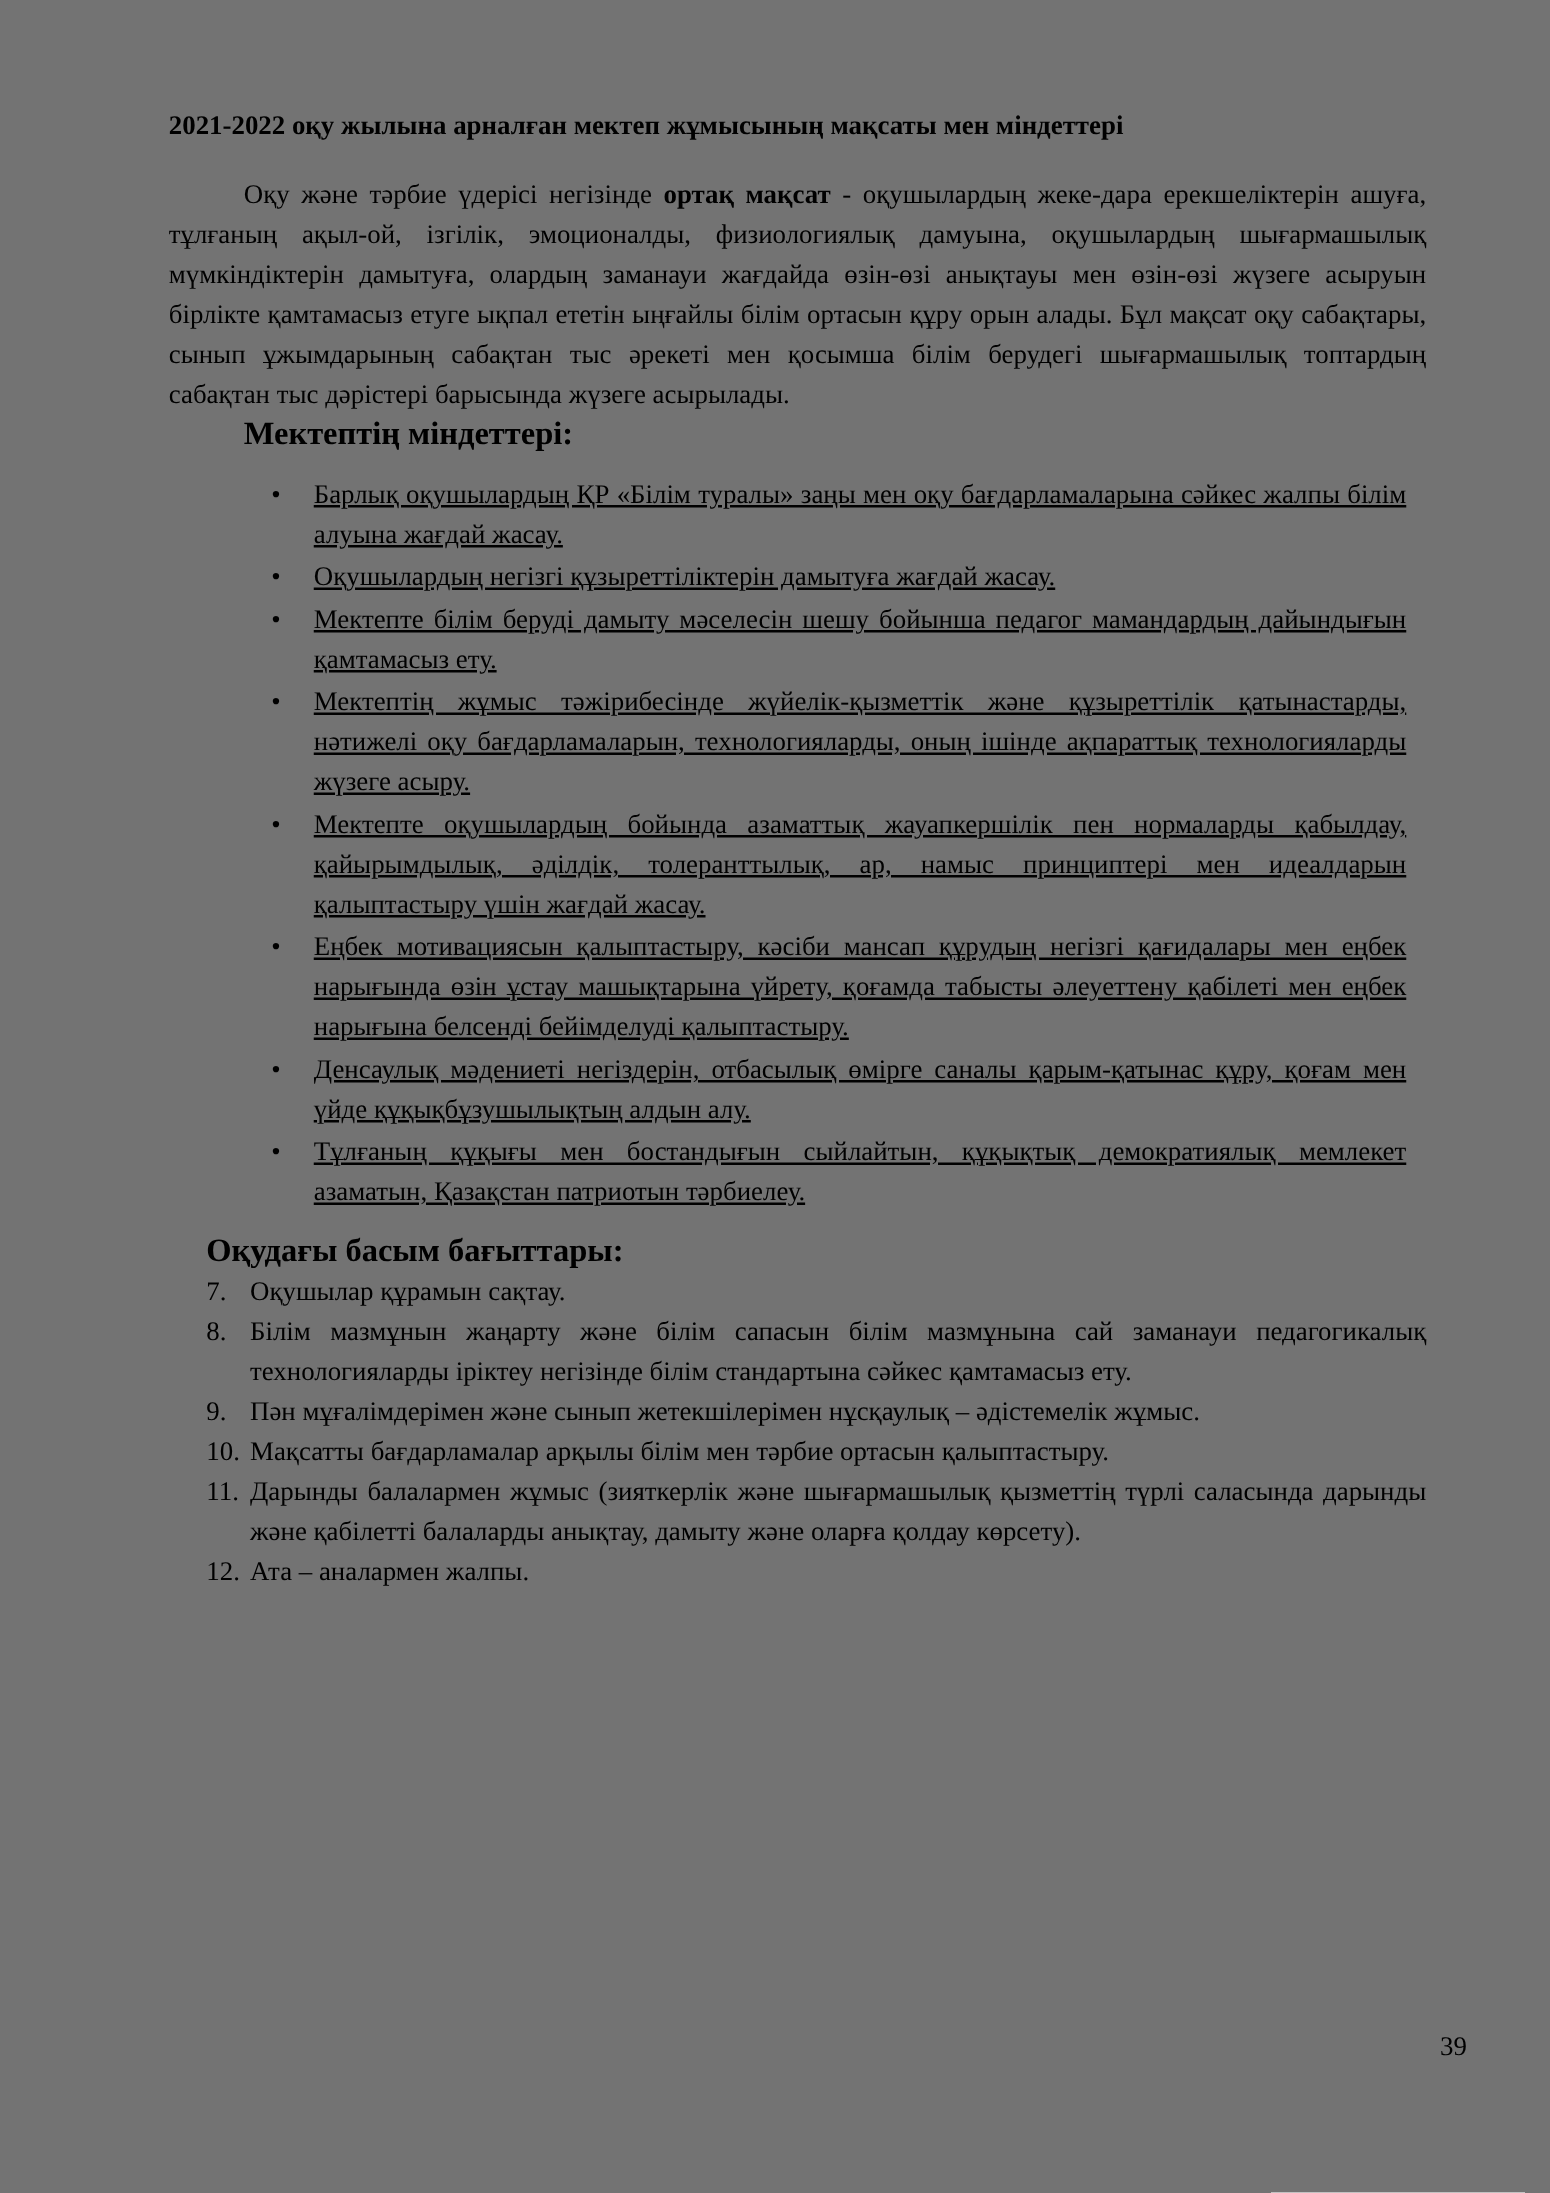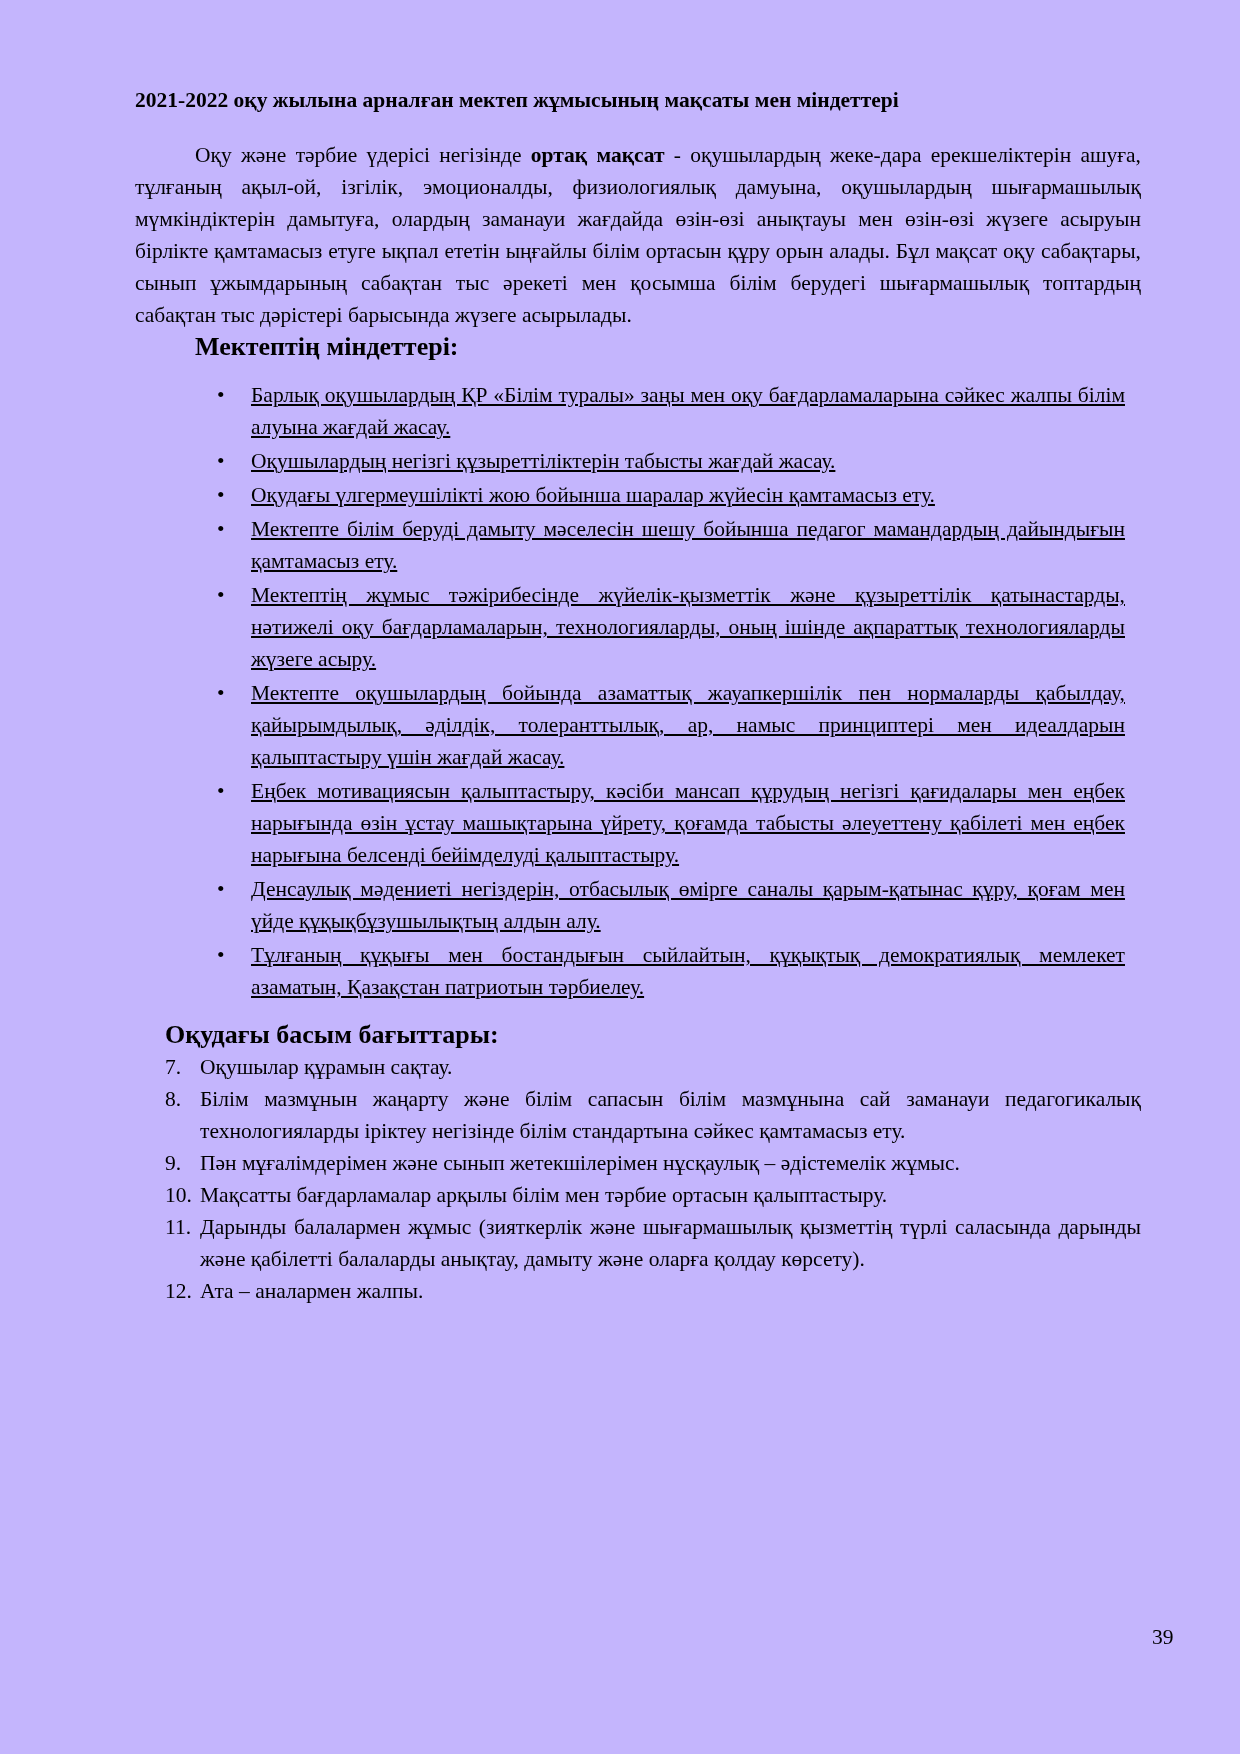--- a/index.html
+++ b/index.html
@@ -1,20 +1,20 @@
 <!DOCTYPE html>
 <html><head>
 <meta charset="utf-8">
 <style>
   html, body { margin: 0; padding: 0; background: #ffffff; }
   .page {
     position: relative;
     width: 1240px;
     height: 1754px;
-    background: #c4b5fd;
+    background: #737373;
     color: #000000;
     font-family: "Liberation Serif", "DejaVu Serif", serif;
     overflow: hidden;
   }
   .content {
     position: absolute;
     left: 135px;
     top: 84px;
     width: 1006px;
   }
@@ -94,22 +94,21 @@
   <div class="content">
 
     <h1 class="doc-title">2021-2022 оқу жылына арналған мектеп жұмысының мақсаты мен міндеттері</h1>
 
     <p class="intro"><span>Оқу және тәрбие үдерісі негізінде </span><span class="bold-inline">ортақ мақсат</span><span> - оқушылардың жеке-дара ерекшеліктерін ашуға, тұлғаның ақыл-ой, ізгілік, эмоционалды, физиологиялық дамуына, оқушылардың шығармашылық мүмкіндіктерін дамытуға, олардың заманауи жағдайда өзін-өзі анықтауы мен өзін-өзі жүзеге асыруын бірлікте қамтамасыз етуге ықпал ететін ыңғайлы білім ортасын құру орын алады. Бұл мақсат оқу сабақтары, сынып ұжымдарының сабақтан тыс әрекеті мен қосымша білім берудегі шығармашылық топтардың сабақтан тыс дәрістері барысында жүзеге асырылады.</span></p>
 
     <h2 class="section-heading indent-60">Мектептің міндеттері:</h2>
 
     <ul class="tasks-list">
       <li>Барлық оқушылардың ҚР «Білім туралы» заңы мен оқу бағдарламаларына сәйкес жалпы білім алуына жағдай жасау.</li>
-      <li>Оқушылардың негізгі құзыреттіліктерін табысты жағдай жасау.</li>
-      <li>Оқудағы үлгермеушілікті жою бойынша шаралар жүйесін қамтамасыз ету.</li>
+      <li>Оқушылардың негізгі құзыреттіліктерін дамытуға жағдай жасау.</li>
       <li>Мектепте білім беруді дамыту мәселесін шешу бойынша педагог мамандардың дайындығын қамтамасыз ету.</li>
       <li>Мектептің жұмыс тәжірибесінде жүйелік-қызметтік және құзыреттілік қатынастарды, нәтижелі оқу бағдарламаларын, технологияларды, оның ішінде ақпараттық технологияларды жүзеге асыру.</li>
       <li>Мектепте оқушылардың бойында азаматтық жауапкершілік пен нормаларды қабылдау, қайырымдылық, әділдік, толеранттылық, ар, намыс принциптері мен идеалдарын қалыптастыру үшін жағдай жасау.</li>
       <li>Еңбек мотивациясын қалыптастыру, кәсіби мансап құрудың негізгі қағидалары мен еңбек нарығында өзін ұстау машықтарына үйрету, қоғамда табысты әлеуеттену қабілеті мен еңбек нарығына белсенді бейімделуді қалыптастыру.</li>
       <li>Денсаулық мәдениеті негіздерін, отбасылық өмірге саналы қарым-қатынас құру, қоғам мен үйде құқықбұзушылықтың алдын алу.</li>
       <li>Тұлғаның құқығы мен бостандығын сыйлайтын, құқықтық демократиялық мемлекет азаматын, Қазақстан патриотын тәрбиелеу.</li>
     </ul>
 
     <h2 class="section-heading indent-30">Оқудағы басым бағыттары:</h2>
 

